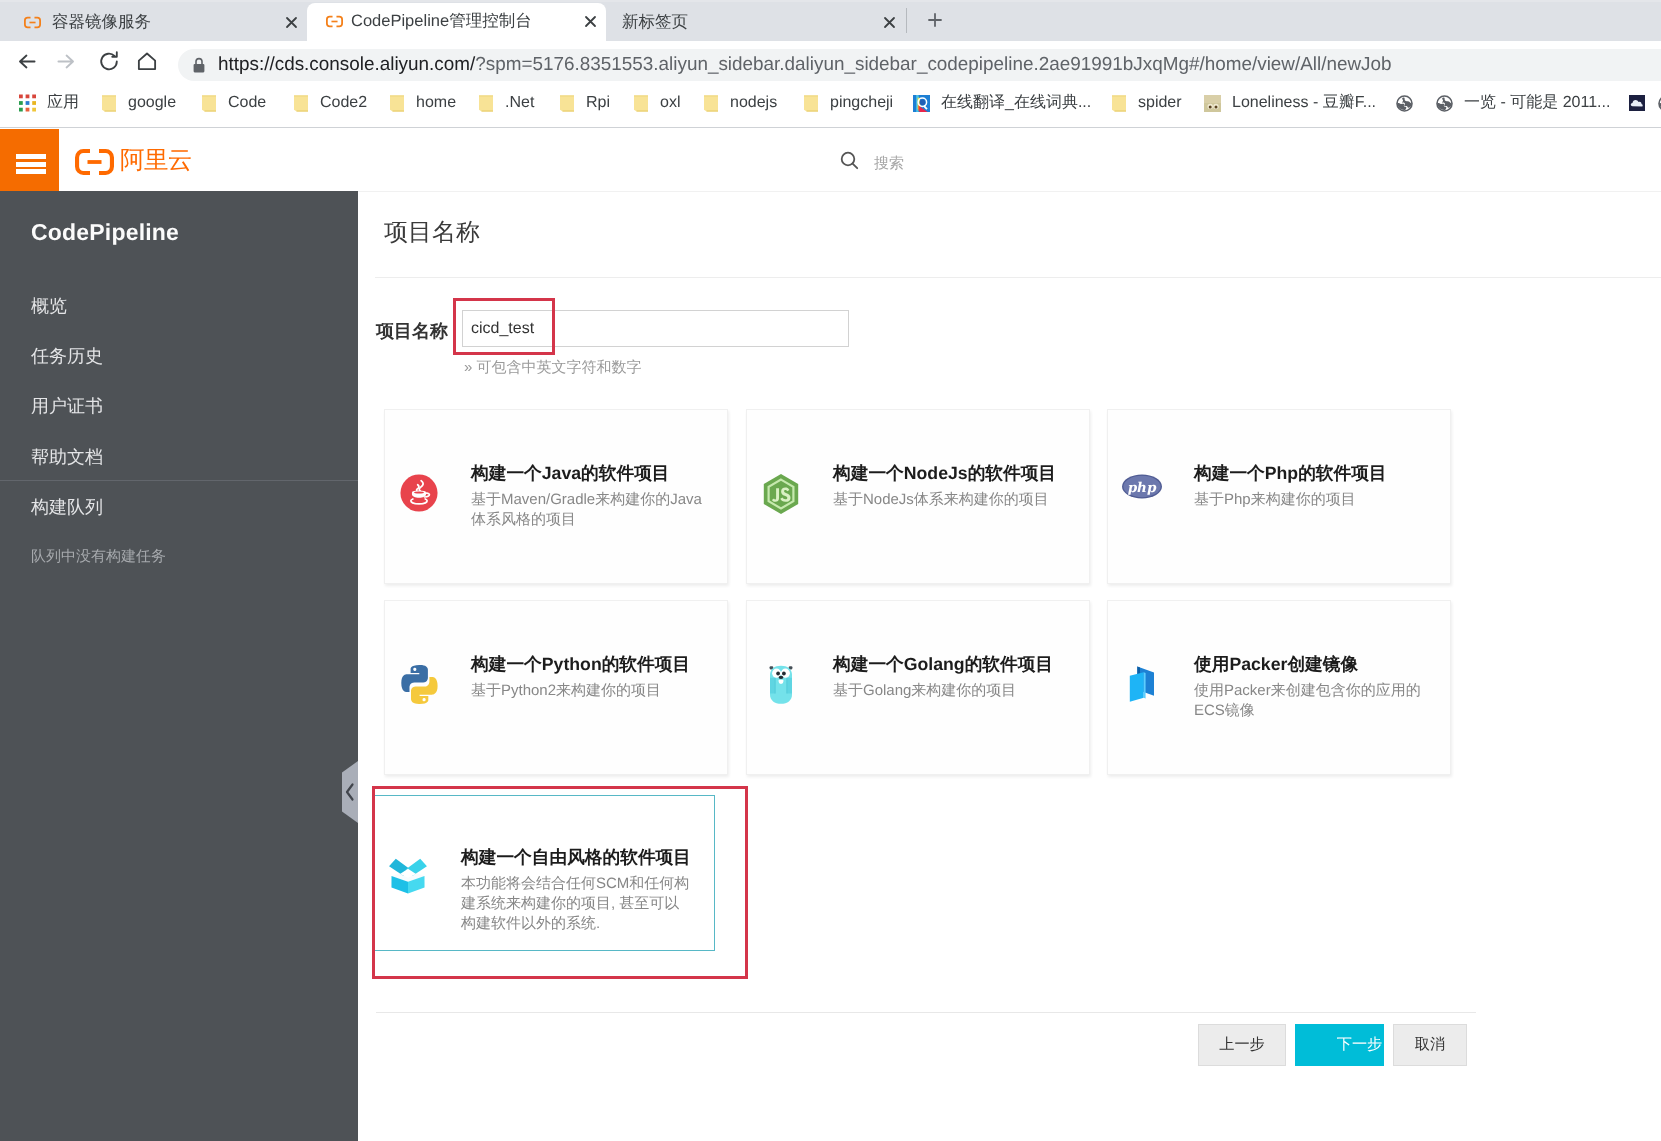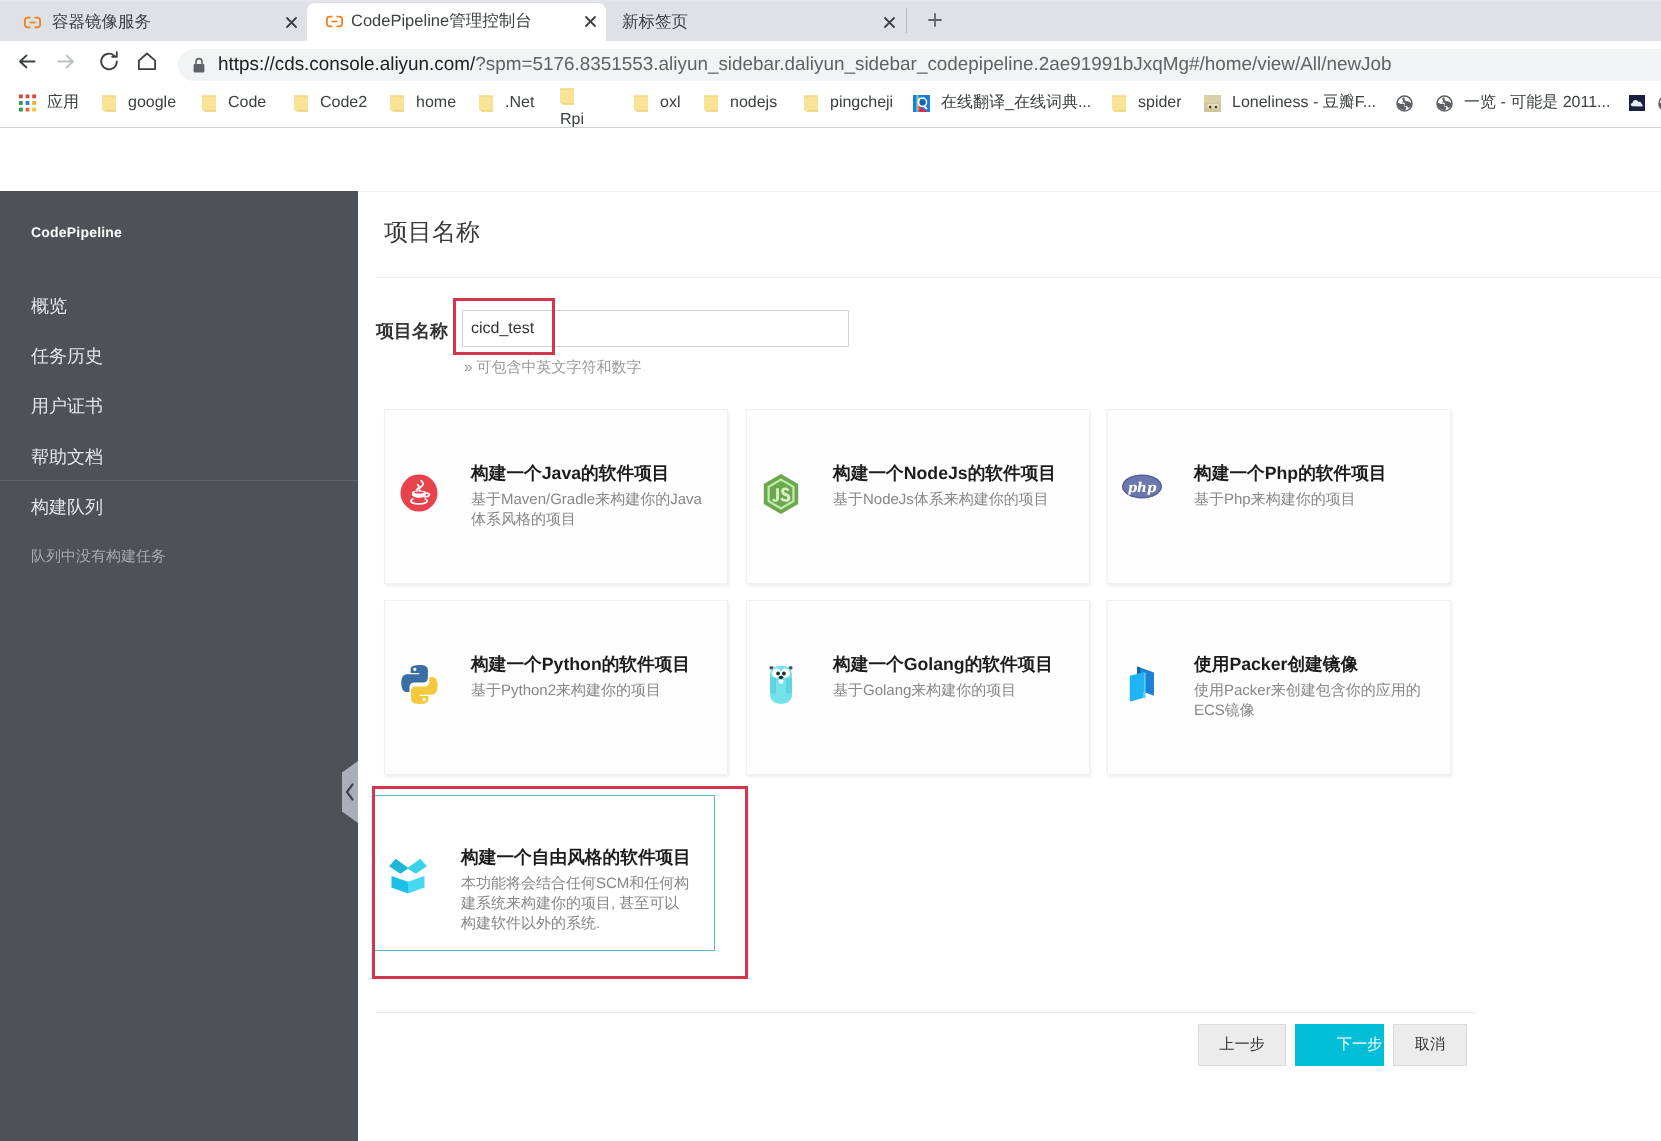--- a/index.html
+++ b/index.html
@@ -106,21 +106,21 @@
     letter-spacing: -0.6px; line-height: 26px; margin-top: -1px;
   }
   .searchbox { position: absolute; left: 840px; top: 23px; display: flex; align-items: center; }
   .searchbox .sph { font-size: 15px; color: #a6a6a6; margin-left: 15px; line-height:19px; }
 
   .sidebar {
     position: absolute; left: 0; top: 69px; width: 358px; height: 950px;
     background: #4e5256;
   }
   .sidebar .sbtitle {
-    position: absolute; left: 31px; top: 29px; font-size: 14px; font-weight: bold; color: #fbfbfb;
+    position: absolute; left: 31px; top: 29px; font-size: 23px; font-weight: bold; color: #fbfbfb;
     line-height: 24px; letter-spacing: 0.2px;
   }
   .sbitem {
     position: absolute; left: 31px;
     font-size: 18px; color: #e4e5e7; line-height: 20px;
   }
   .sbdiv { position: absolute; left: 0; width: 358px; height: 1px; background: #62666c; }
   .sbqueue {
     position: absolute; left: 31px; font-size: 18px; color: #e4e5e7; line-height: 20px;
   }
@@ -301,21 +301,21 @@
     <div class="bm" style="left: 466px;">
       <span class="bmicon">
         <svg width="14" height="17" viewBox="0 0 14 17">
           <path d="M0 .4h14v16.2H2.6L0 14.7z" fill="#f8e396"></path>
           <path d="M0 .4h14v1.1H0z" fill="#efd77f"></path>
           <path d="M2.6 15.4h11.4v1.2H2.6z" fill="#e9cf71"></path>
         </svg>
       </span>
       <span class="bmlabel">.Net</span>
     </div>
-    <div class="bm" style="left: 547px; flex-direction: column;">
+    <div class="bm" style="left: 547px;">
       <span class="bmicon">
         <svg width="14" height="17" viewBox="0 0 14 17">
           <path d="M0 .4h14v16.2H2.6L0 14.7z" fill="#f8e396"></path>
           <path d="M0 .4h14v1.1H0z" fill="#efd77f"></path>
           <path d="M2.6 15.4h11.4v1.2H2.6z" fill="#e9cf71"></path>
         </svg>
       </span>
       <span class="bmlabel">Rpi</span>
     </div>
     <div class="bm" style="left: 621px;">
@@ -419,20 +419,42 @@
           <circle cx="8.5" cy="8.5" r="7.5" fill="none" stroke="#5c6066" stroke-width="1.6"></circle>
           <path d="M8.2 2.4c.9 1 .1 2.2.8 3 .8.9 2.7.4 3.9 1.2 1 .7 1.7 1.7 2.7 1.5.3 2.6-1.4 4.6-3.1 4.7-.9 0-.7-1.3-1.5-1.6-1-.4-2.3.6-2.7-.5-.3-.9 1-1.4.6-2.2-.4-.8-2 0-2.5-.9-.4-.8.9-1.4.6-2.3-.2-.8-1.1-1.1-.9-1.8.2-.6 1.3-1.2 2.1-1.1z" fill="#5c6066"></path>
           <path d="M1.3 8.2c1.5-.4 2.4.6 3.7.7 1.3.1 2.2-.6 2.9.1.6.6-.4 1.6.1 2.3.6.8 2.1.3 2.4 1.3.2.8-1 1.5-1 2.4-2.6.4-5.4-1-6.9-3-.7-1-1.1-2.3-1.2-3.8z" fill="#5c6066"></path>
         </svg>
       </span>
     </div>
   </div>
 
 <div class="page">
 
+  <div class="apphdr">
+    <div class="hamburger">
+      <span class="bar b1"></span>
+      <span class="bar b2"></span>
+      <span class="bar b3"></span>
+    </div>
+    <div class="logo">
+      <span id="bigLogoIcon"><svg width="39" height="26" viewBox="0 0 39 26">
+            <path d="M8.4 0H15v4.1H8.4A4.3 4.3 0 0 0 4.1 8.4v9.2A4.3 4.3 0 0 0 8.4 21.9H15V26H8.4A8.4 8.4 0 0 1 0 17.6V8.4A8.4 8.4 0 0 1 8.4 0z" fill="#ff6a00"></path>
+            <path d="M30.6 0H24v4.1h6.6a4.3 4.3 0 0 1 4.3 4.3v9.2a4.3 4.3 0 0 1-4.3 4.3H24V26h6.6A8.4 8.4 0 0 0 39 17.6V8.4A8.4 8.4 0 0 0 30.6 0z" fill="#ff6a00"></path>
+            <rect x="12.5" y="11.1" width="14" height="3.8" fill="#ff6a00"></rect>
+          </svg></span>
+      <span class="logotext">阿里云</span>
+    </div>
+    <div class="searchbox">
+      <span id="searchIcon"><svg width="19" height="19" viewBox="0 0 19 19">
+            <circle cx="8" cy="8" r="6.3" fill="none" stroke="#555" stroke-width="1.8"></circle>
+            <path d="M12.6 12.6 L17.2 17.2" stroke="#555" stroke-width="1.8" stroke-linecap="round"></path>
+          </svg></span>
+      <span class="sph">搜索</span>
+    </div>
+  </div>
 
   <div class="sidebar">
     <div class="sbtitle">CodePipeline</div>
     <div class="sbitem" style="top:105px">概览</div>
     <div class="sbitem" style="top:155px">任务历史</div>
     <div class="sbitem" style="top:205px">用户证书</div>
     <div class="sbitem" style="top:256px">帮助文档</div>
     <div class="sbdiv" style="top:289px"></div>
     <div class="sbqueue" style="top:306px">构建队列</div>
     <div class="sbempty" style="top:357px">队列中没有构建任务</div>

